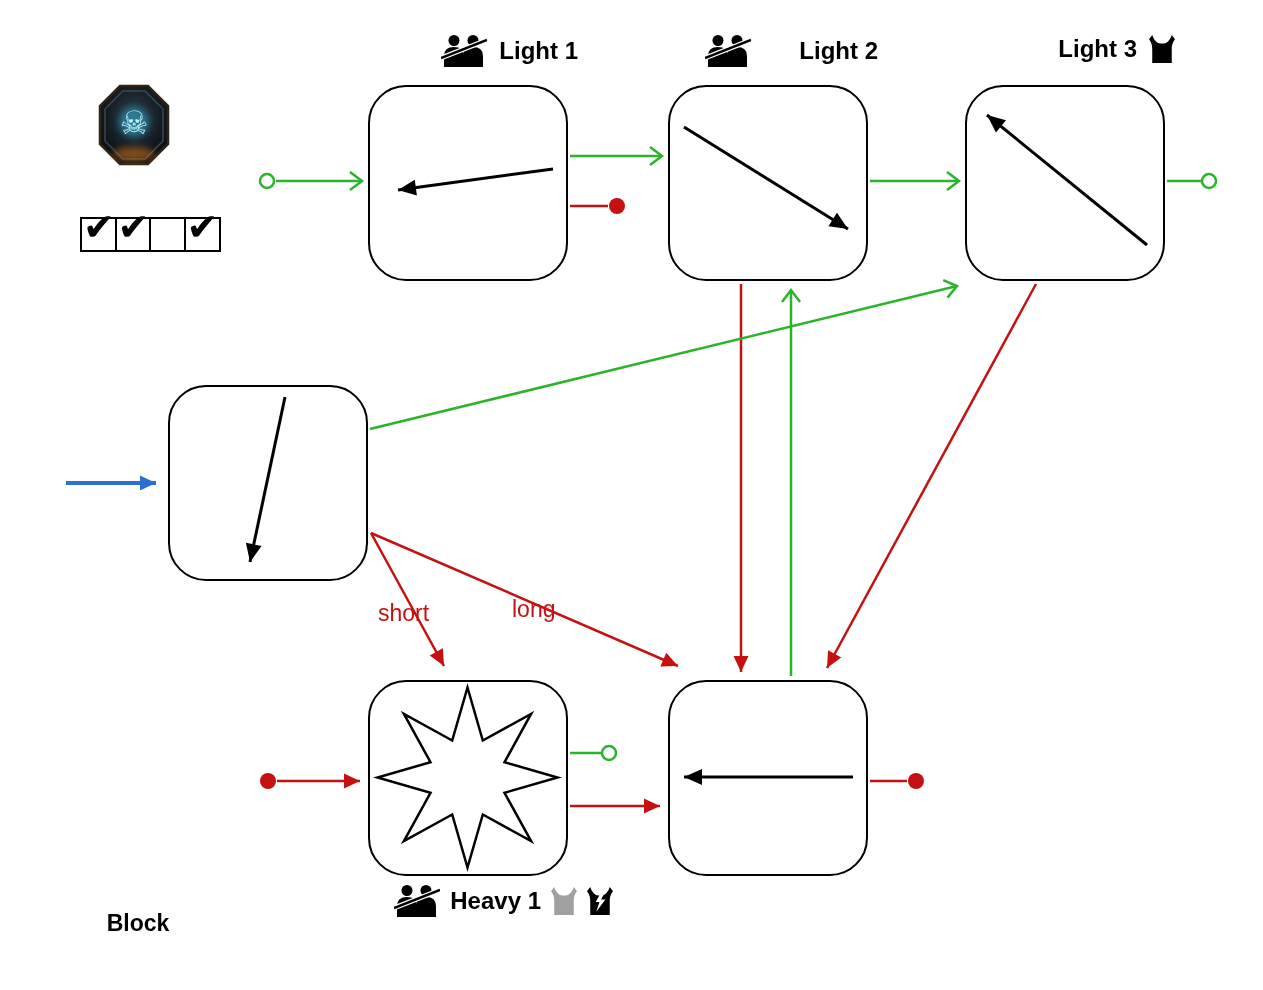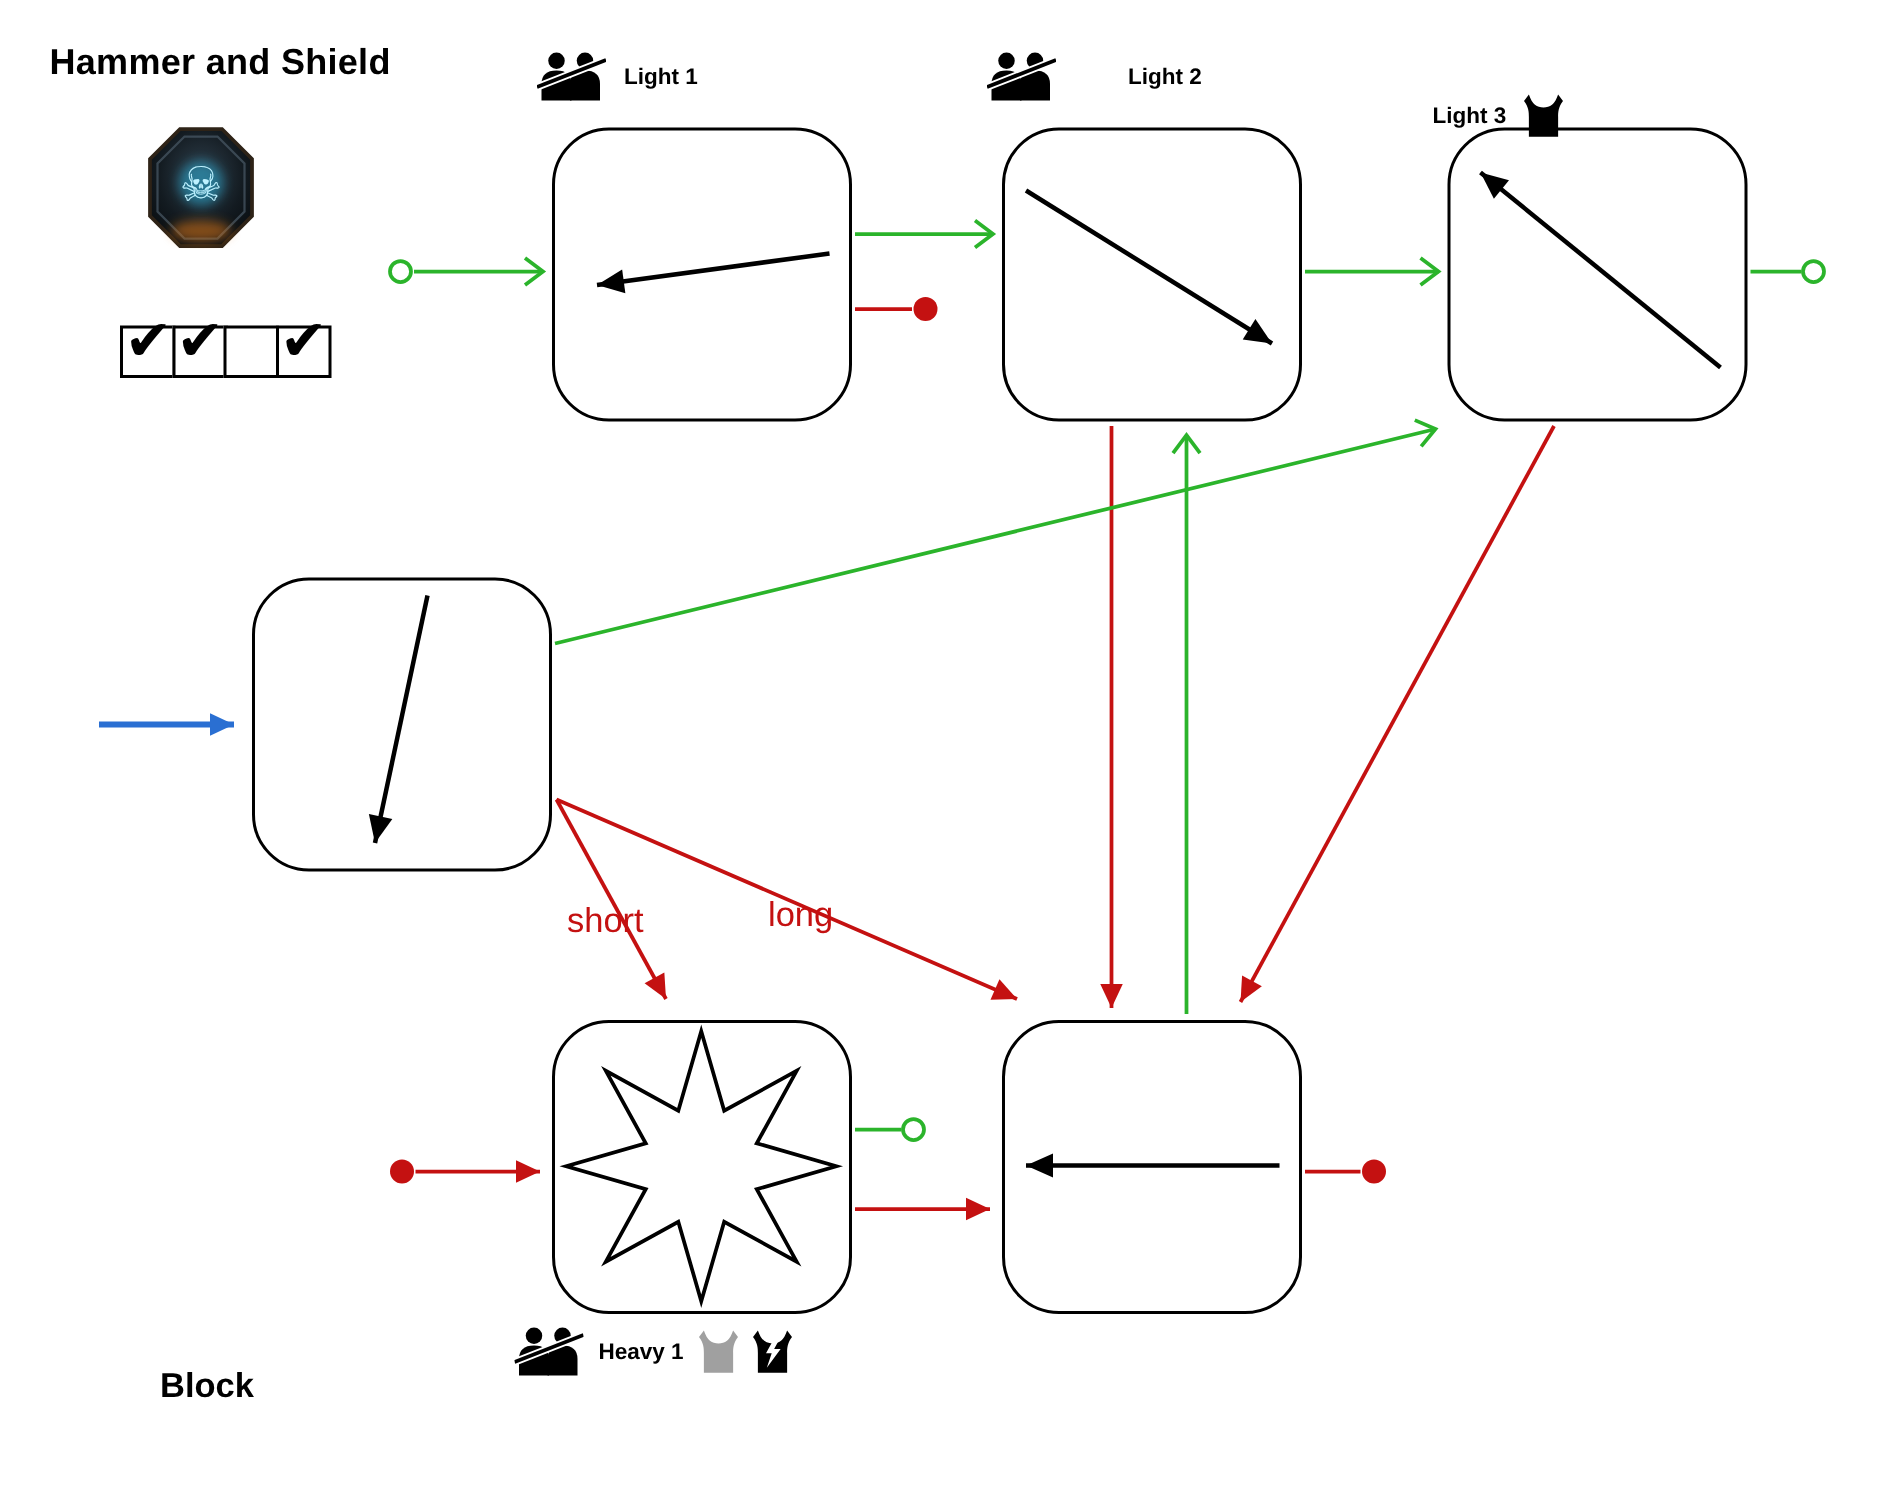--- a/index.html
+++ b/index.html
@@ -17,22 +17,22 @@
   .blue-line{stroke:#2a6fd2;stroke-width:4;fill:none;}
   .black-line{stroke:#000;stroke-width:3;fill:none;}
   .green-open-circle{fill:#fff;stroke:#2bb42b;stroke-width:2.5;}
   .red-dot{fill:#c41111;}
   .node{
     position:absolute;width:200px;height:196px;box-sizing:border-box;
     border:2.5px solid #000;border-radius:38px;background:#fff;
   }
   .node svg{display:block;}
   .node-label{
-    position:absolute;display:flex;align-items:center;justify-content:flex-start;
-    gap:12px;font-size:15px;font-weight:bold;white-space:nowrap;
+    position:absolute;display:flex;align-items:center;justify-content:flex-end;
+    gap:12px;font-size:24px;font-weight:bold;white-space:nowrap;
   }
   .edge-label{
     position:absolute;color:#c41111;font-size:23px;line-height:1;text-align:right;
   }
   .emblem{position:absolute;left:98px;top:84px;width:72px;height:82px;}
   .emblem-glyph{font-family:"DejaVu Sans",sans-serif;}
   .checkbox-row{position:absolute;left:80px;top:217px;display:flex;}
   .checkbox{
     position:relative;width:37px;height:35px;box-sizing:border-box;
     border:2.5px solid #000;background:#fff;
@@ -119,21 +119,20 @@
     </g>
     <g>
       <line class="red-line" x1="870" y1="781" x2="907" y2="781"></line>
       <circle class="red-dot" cx="916" cy="781" r="8"></circle>
     </g>
     <g>
       <line class="blue-line" x1="66" y1="483" x2="156" y2="483" marker-end="url(#ah-blue)"></line>
     </g>
   </svg>
 
-  <h1 class="title">Hammer and Shield</h1>
 
   <div class="emblem">
     <svg width="72" height="82" viewBox="0 0 72 82">
       <defs>
         <radialGradient id="embBg" cx="50%" cy="40%" r="75%">
           <stop offset="0%" stop-color="#31414e"></stop>
           <stop offset="55%" stop-color="#131b21"></stop>
           <stop offset="100%" stop-color="#05080a"></stop>
         </radialGradient>
         <filter id="blur3" x="-60%" y="-60%" width="220%" height="220%">
@@ -211,21 +210,21 @@
       <circle cx="13" cy="6.5" r="5.5" fill="#000"></circle>
       <path d="M3,33 L3,22 Q3,13 13,13 Q23,13 23,22 L23,33 Z" fill="#000"></path>
       <circle cx="32" cy="6.5" r="5.5" fill="#000"></circle>
       <path d="M22,33 L22,22 Q22,13 32,13 Q42,13 42,22 L42,33 Z" fill="#000"></path>
       <line x1="0" y1="24" x2="46" y2="6" stroke="#fff" stroke-width="5"></line>
       <line x1="0" y1="24" x2="46" y2="6" stroke="#000" stroke-width="2.5"></line>
     </svg>
     <span>Light 2</span>
   </div>
 
-  <div class="node-label" style="left:955px;top:34px;width:220px;margin-top:28px;">
+  <div class="node-label" style="left:955px;top:34px;width:220px;">
     <span>Light 3</span>
     <svg width="26" height="30" viewBox="0 0 24 26">
       <path d="M3,0 C5,6 8,8 12,8 C16,8 19,6 21,0 L24,4 C21,8 21,11 21,14 L21,26 L3,26 L3,14 C3,11 3,8 0,4 Z" fill="#000"></path>
     </svg>
   </div>
 
 
   <div class="node-label" style="left:343px;top:884px;width:270px;gap:10px;">
     <svg width="46" height="34" viewBox="0 0 46 34">
       <circle cx="13" cy="6.5" r="5.5" fill="#000"></circle>

